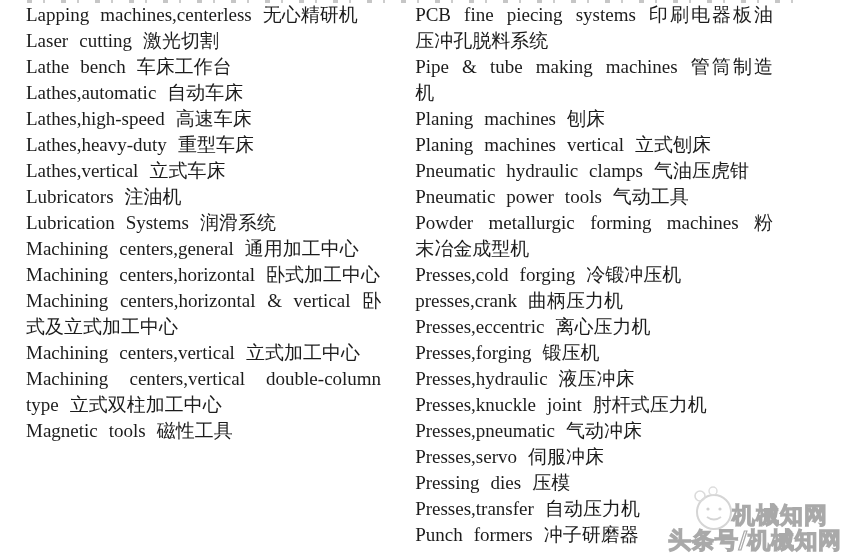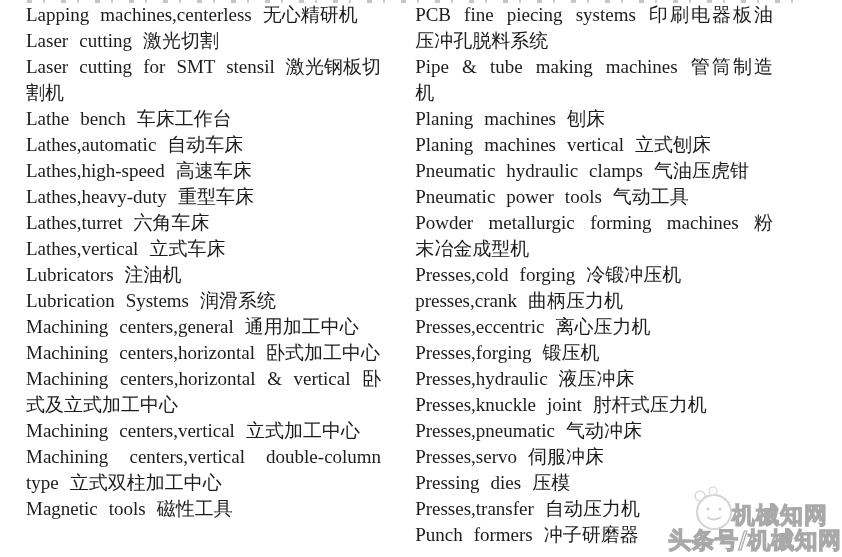--- a/index.html
+++ b/index.html
@@ -87,26 +87,24 @@
 <body>
 
 <div class="page">
 
   <div class="top-fragment"></div>
 
   <div class="columns">
     <div class="col col-left" id="col-left">
         <p class="entry"><span class="term-en">Lapping machines,centerless</span> <span class="term-zh">无心精研机</span></p>
         <p class="entry"><span class="term-en">Laser cutting</span> <span class="term-zh">激光切割</span></p>
-        <p class="entry"><span class="term-en">Laser cutting for SMT stensil</span> <span class="term-zh">激光钢板切割机</span></p>
         <p class="entry"><span class="term-en">Lathe bench</span> <span class="term-zh">车床工作台</span></p>
         <p class="entry"><span class="term-en">Lathes,automatic</span> <span class="term-zh">自动车床</span></p>
         <p class="entry"><span class="term-en">Lathes,high-speed</span> <span class="term-zh">高速车床</span></p>
         <p class="entry"><span class="term-en">Lathes,heavy-duty</span> <span class="term-zh">重型车床</span></p>
-        <p class="entry"><span class="term-en">Lathes,turret</span> <span class="term-zh">六角车床</span></p>
         <p class="entry"><span class="term-en">Lathes,vertical</span> <span class="term-zh">立式车床</span></p>
         <p class="entry"><span class="term-en">Lubricators</span> <span class="term-zh">注油机</span></p>
         <p class="entry"><span class="term-en">Lubrication Systems</span> <span class="term-zh">润滑系统</span></p>
         <p class="entry"><span class="term-en">Machining centers,general</span> <span class="term-zh">通用加工中心</span></p>
         <p class="entry"><span class="term-en">Machining centers,horizontal</span> <span class="term-zh">卧式加工中心</span></p>
         <p class="entry"><span class="term-en">Machining centers,horizontal &amp; vertical</span> <span class="term-zh">卧式及立式加工中心</span></p>
         <p class="entry"><span class="term-en">Machining centers,vertical</span> <span class="term-zh">立式加工中心</span></p>
         <p class="entry"><span class="term-en">Machining centers,vertical double-column type</span> <span class="term-zh">立式双柱加工中心</span></p>
         <p class="entry"><span class="term-en">Magnetic tools</span> <span class="term-zh">磁性工具</span></p>
       </div>

